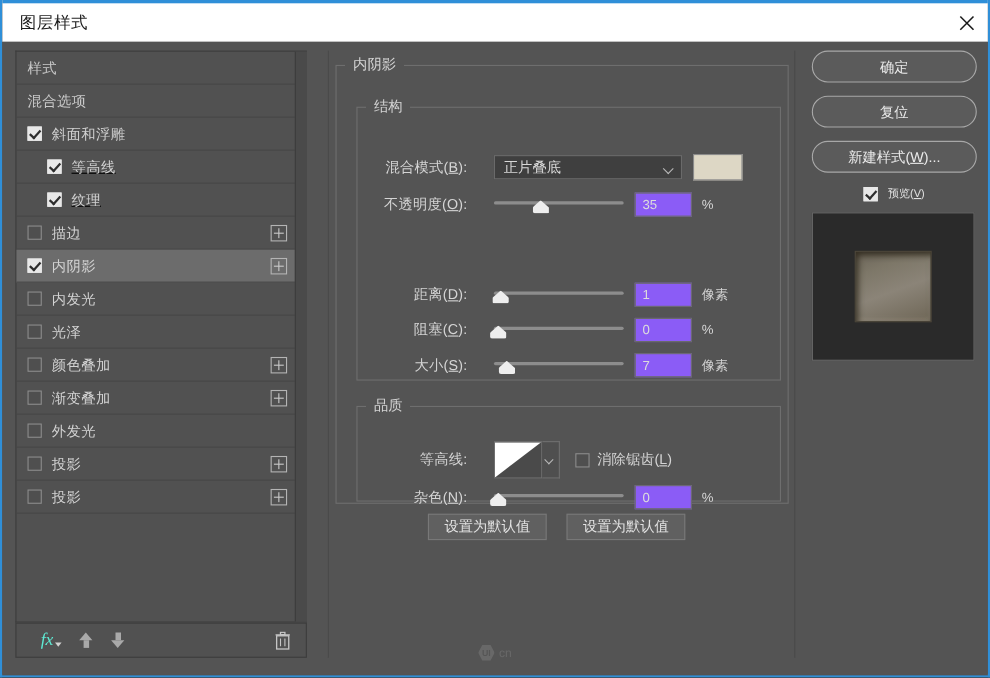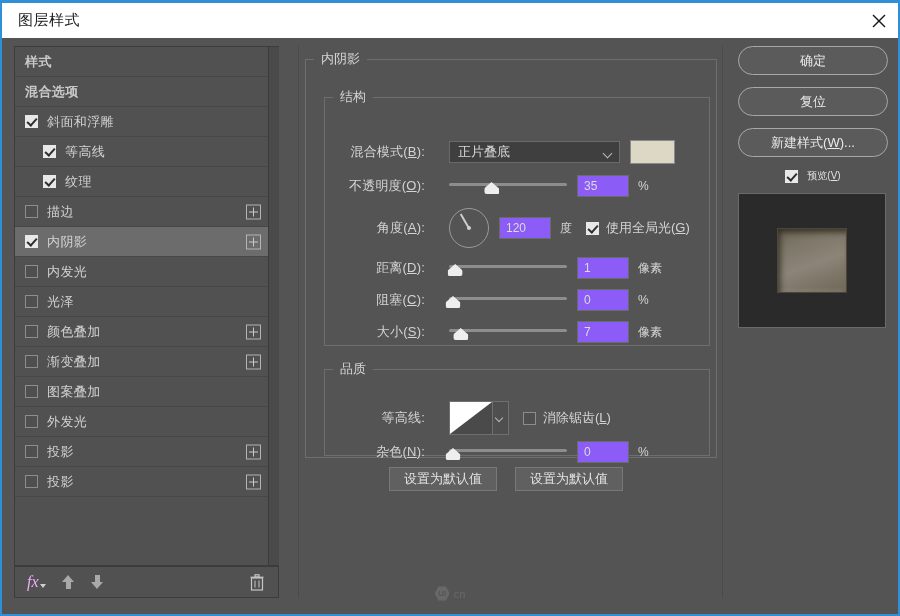--- a/index.html
+++ b/index.html
@@ -69,27 +69,27 @@
   .style-row {
     position: relative;
     height: 30px;
     display: flex; align-items: center;
     border-bottom: 1px solid #474747;
     padding-left: 10px;
     cursor: pointer;
   }
   .style-row.header { cursor: default; }
   .style-row.selected { background: #6c6c6c; }
-  .style-row.indent { padding-left: 28px; }
+  .style-row.indent { padding-left: 28px; text-decoration: underline; }
   .style-label {
     font-size: 13px;
     color: #d2d2d2;
     letter-spacing: .4px;
   }
-  .style-row.header .style-label { color: #c9c9c9; font-weight: bold; }
+  .style-row.header .style-label { color: #c9c9c9; }
 
   .cbox {
     width: 13px; height: 13px;
     border: 1px solid #8d8d8d;
     background: #4f4f4f;
     margin-right: 9px;
     flex: 0 0 auto;
     position: relative;
   }
   .cbox.on { background: #e8e8e8; border-color: #e8e8e8; }
@@ -117,25 +117,25 @@
   .plus-btn::after { left: 6px; top: 2px; width: 1px; height: 9px; }
 
   .sidebar-footer {
     position: absolute; left: 12px; top: 528px;
     width: 265px; height: 32px;
     background: #515151;
     border: 1px solid #3c3c3c;
     display: flex; align-items: center;
   }
   .fx-icon {
-    margin-left: 12px;
+    margin-left: 22px;
     font-family: "Liberation Serif", serif;
     font-style: italic;
     font-size: 16px;
-    color: #f0abfc;
+    color: #5eead4;
     cursor: pointer;
     position: relative;
     padding-right: 7px;
   }
   .fx-icon::after {
     content: "";
     position: absolute; right: 0; bottom: 3px;
     border-left: 3px solid transparent;
     border-right: 3px solid transparent;
     border-top: 4px solid #d0d0d0;
@@ -452,24 +452,20 @@
           </div>
           <div class="style-row">
             <div class="cbox"></div>
             <span class="style-label">颜色叠加</span>
             <div class="plus-btn"></div>
           </div>
           <div class="style-row">
             <div class="cbox"></div>
             <span class="style-label">渐变叠加</span>
             <div class="plus-btn"></div>
-          </div>
-          <div class="style-row">
-            <div class="cbox"></div>
-            <span class="style-label">图案叠加</span>
           </div>
           <div class="style-row">
             <div class="cbox"></div>
             <span class="style-label">外发光</span>
           </div>
           <div class="style-row">
             <div class="cbox"></div>
             <span class="style-label">投影</span>
             <div class="plus-btn"></div>
           </div>
@@ -517,33 +513,20 @@
           <div class="row" style="left:12px; top:68px;">
             <div class="row-label"><span>不透明度(</span><u>O</u><span>):</span></div>
             <div class="slider">
               <div class="track"></div>
               <div class="thumb" id="thumb-opacity" style="left: 42.5px;"></div>
             </div>
             <div class="num-field">35</div>
             <div class="unit">%</div>
           </div>
 
-          <div class="row" style="left:12px; top:100px; height:44px;">
-            <div class="row-label"><span>角度(</span><u>A</u><span>):</span></div>
-            <div class="angle-dial">
-              <div class="needle" id="angle-needle" style="transform: rotate(-120deg);"></div>
-              <div class="hub"></div>
-            </div>
-            <div class="num-field">120</div>
-            <div class="unit">度</div>
-            <div class="inline-check">
-              <div class="cbox on"></div>
-              <span><span>使用全局光(</span><u>G</u><span>)</span></span>
-            </div>
-          </div>
 
           <div class="row" style="left:12px; top:150px;">
             <div class="row-label"><span>距离(</span><u>D</u><span>):</span></div>
             <div class="slider">
               <div class="track"></div>
               <div class="thumb" id="thumb-distance" style="left: 6.2px;"></div>
             </div>
             <div class="num-field">1</div>
             <div class="unit">像素</div>
           </div>

